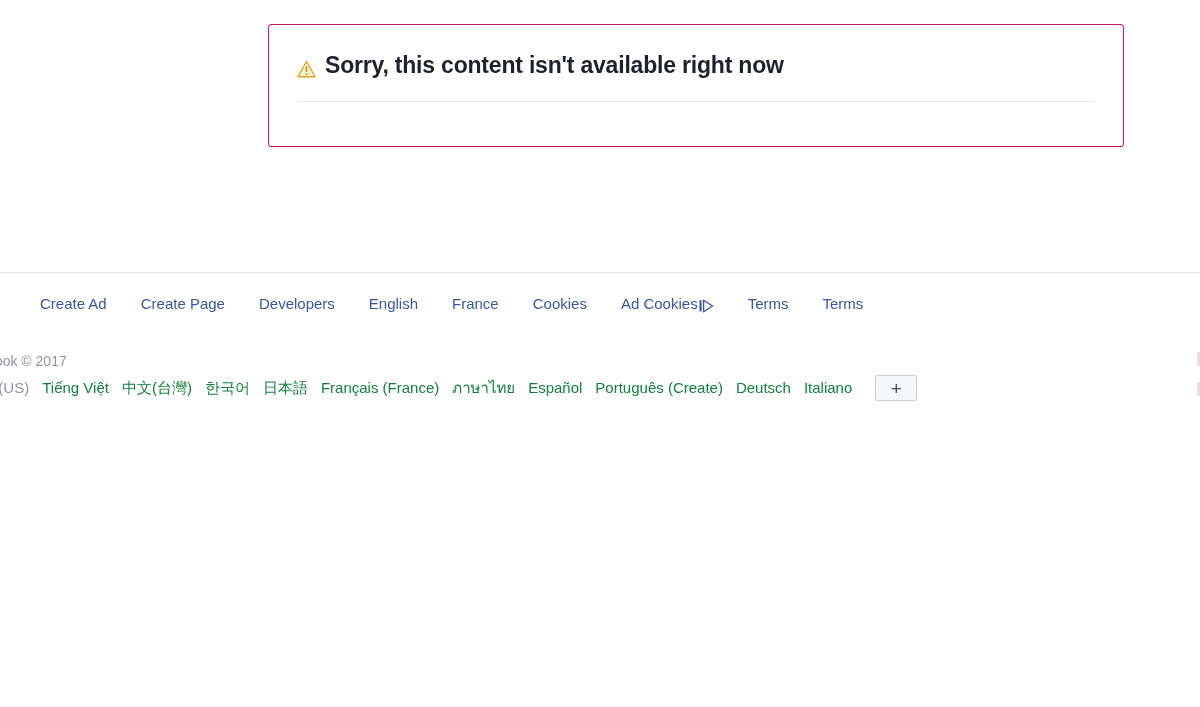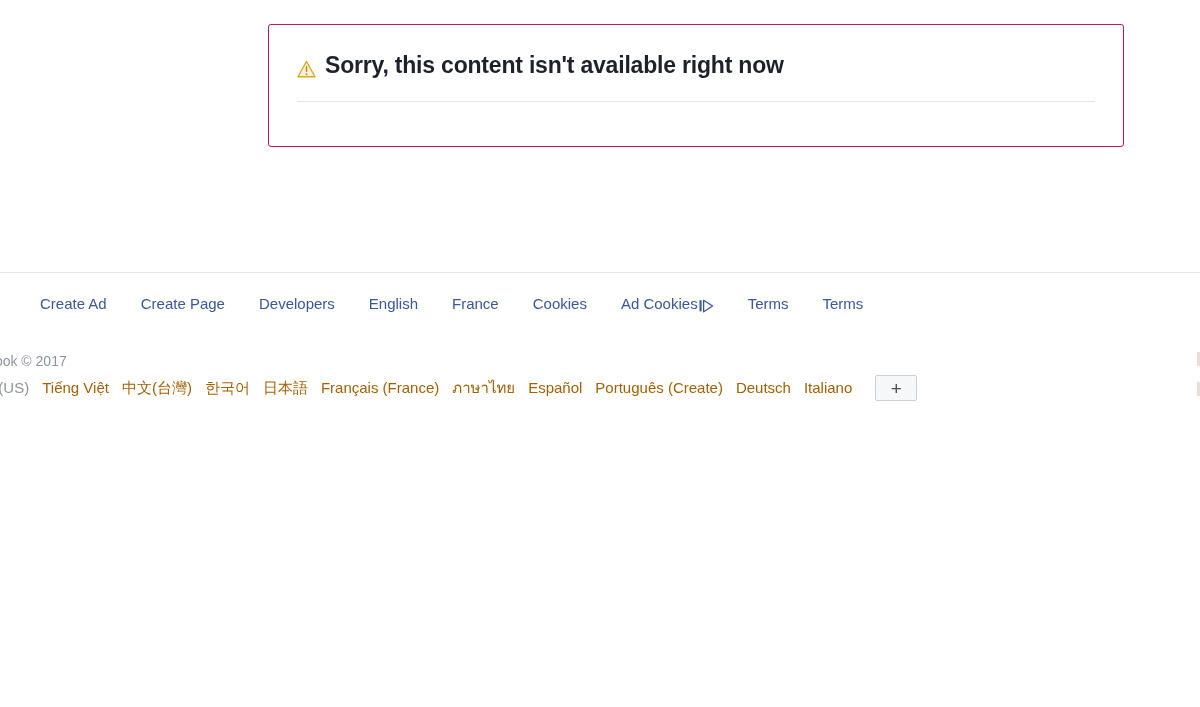--- a/index.html
+++ b/index.html
@@ -149,21 +149,21 @@
   .footer-langs {
     position: absolute;
     left: -55px;
     top: 103px;
     display: flex;
     align-items: center;
     white-space: nowrap;
   }
 
   .footer-langs .lang {
-    color: #a16207;
+    color: #15803d;
     font-size: 15px;
     line-height: 20px;
     text-decoration: none;
     margin-right: 13px;
     display: inline-block;
   }
 
   .footer-langs .lang.current {
     color: #90949c;
     cursor: default;

